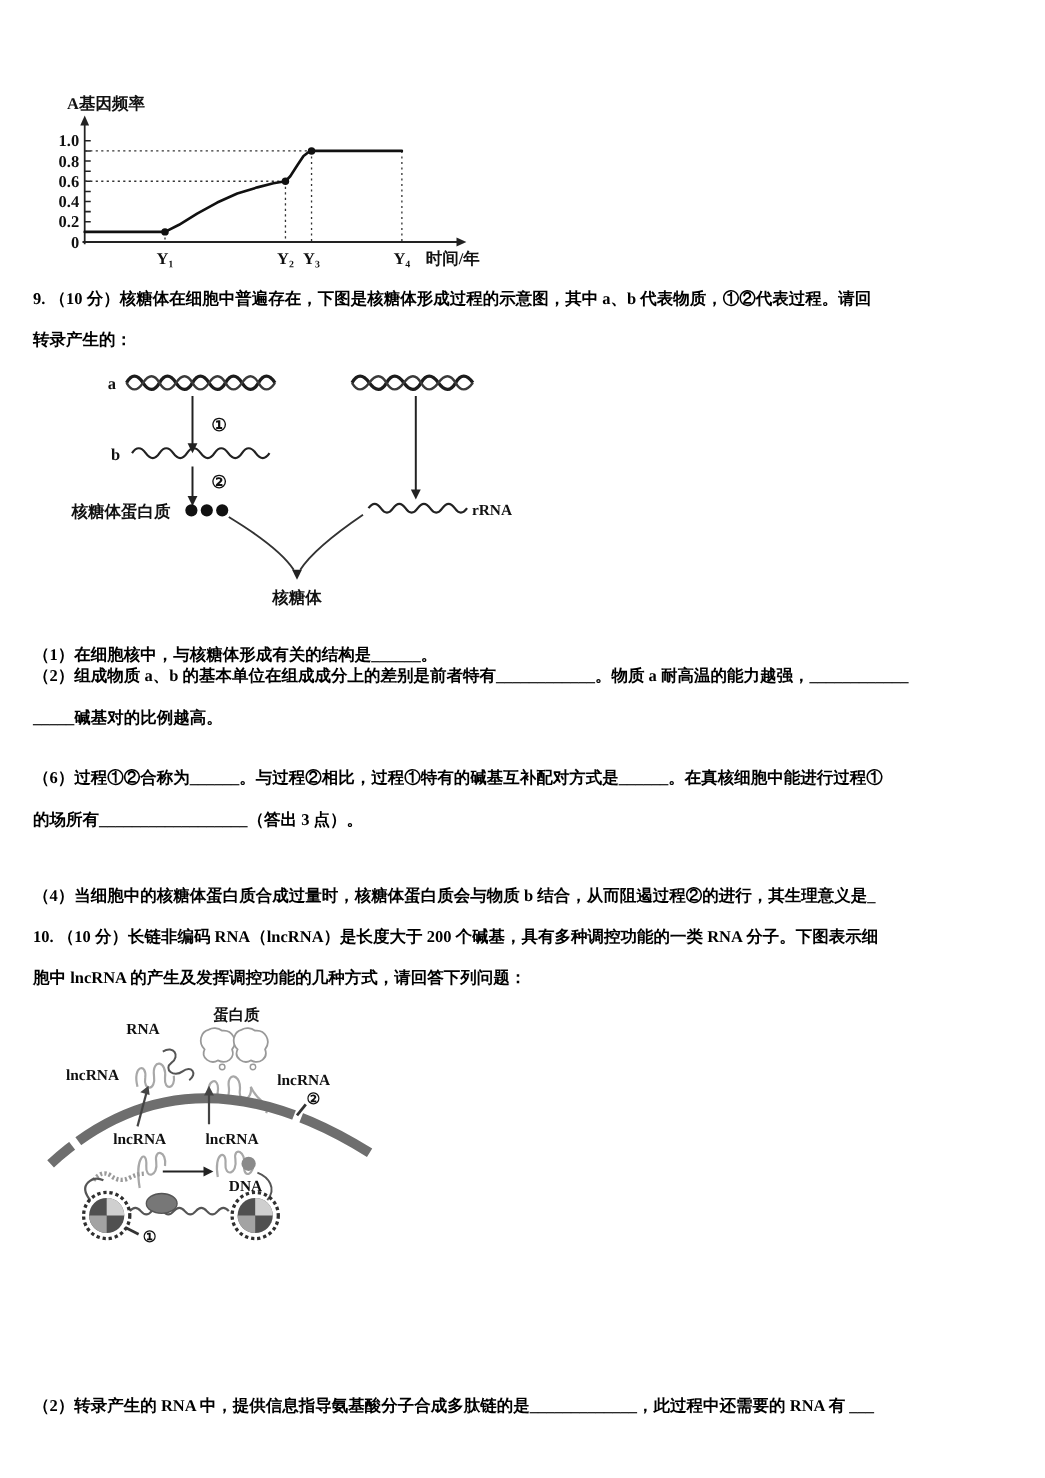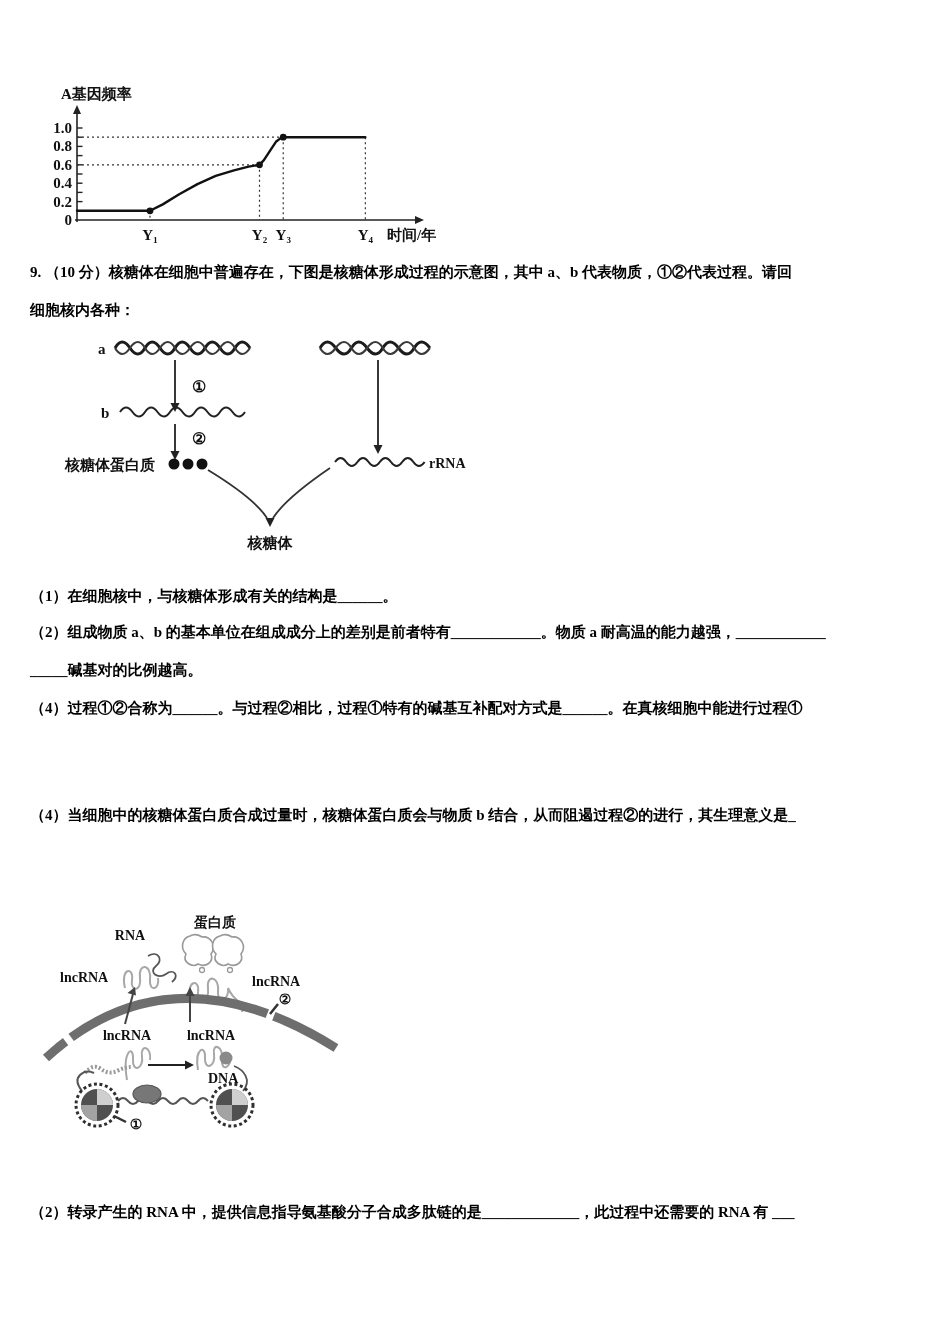--- a/index.html
+++ b/index.html
@@ -57,21 +57,21 @@
         <text x="224.5" y="154" text-anchor="middle" font-size="15">Y₂</text>
         <text x="248.22500000000002" y="154" text-anchor="middle" font-size="15">Y₃</text>
         <text x="330.35" y="154" text-anchor="middle" font-size="15">Y₄</text>
         <text x="26" y="13" font-size="15">A基因频率</text>
         <text x="352" y="154" font-size="15">时间/年</text>
       </svg>
   </div>
 
   <div class="tx" style="top:253px">
     <div class="ln">9. （10 分）核糖体在细胞中普遍存在，下图是核糖体形成过程的示意图，其中 a、b 代表物质，①②代表过程。请回</div>
-    <div class="ln">细胞核内各种：</div>
+    <div class="ln">转录产生的：</div>
   </div>
 
   <div class="diag" style="left:58px;top:328px">
     <svg width="420" height="235" viewBox="0 0 420 235">
 
       <text x="40" y="26" font-size="15">a</text>
       <path d="M57 20 q7 -12 15 0 t15 0 t15 0 t15 0 t15 0 t15 0 t15 0 t15 0 t15 0" fill="none" stroke="#1c1c1c" stroke-width="3"></path>
       <path d="M57 20 q7 12 15 0 t15 0 t15 0 t15 0 t15 0 t15 0 t15 0 t15 0 t15 0" fill="none" stroke="#3a3a3a" stroke-width="2.2"></path>
 
       <path d="M262 20 q7 -12 15.7 0 t15.7 0 t15.7 0 t15.7 0 t15.7 0 t15.7 0 t15.7 0" fill="none" stroke="#1c1c1c" stroke-width="3"></path>
@@ -101,31 +101,36 @@
       <path d="M150 142 Q196 170 209 190" fill="none" stroke="#333" stroke-width="1.8"></path>
       <path d="M272 140 Q228 170 215 190" fill="none" stroke="#333" stroke-width="1.8"></path>
       <path d="M212 199 l-4.5 -9 h9 z" fill="#222"></path>
       <text x="212" y="220" font-size="15" text-anchor="middle">核糖体</text>
     </svg>
   </div>
 
   <div class="tx" style="top:577px">
     <div class="ln">（1）在细胞核中，与核糖体形成有关的结构是______。</div>
   </div>
-  <div class="tx" style="top:613px">
+  <div class="tx" style="top:596px">
     <div class="ln">（2）组成物质 a、b 的基本单位在组成成分上的差别是前者特有____________。物质 a 耐高温的能力越强，____________</div>
     <div class="ln">_____碱基对的比例越高。</div>
   </div>
   <div class="tx" style="top:689px">
-    <div class="ln">（4）过程①②合称为______。与过程②相比，过程①特有的碱基互补配对方式是______。在真核细胞中能进行过程①</div>
+    <div class="ln">（6）过程①②合称为______。与过程②相比，过程①特有的碱基互补配对方式是______。在真核细胞中能进行过程①</div>
+    <div class="ln">的场所有__________________（答出 3 点）。</div>
   </div>
   <div class="tx" style="top:796px">
     <div class="ln">（4）当细胞中的核糖体蛋白质合成过量时，核糖体蛋白质会与物质 b 结合，从而阻遏过程②的进行，其生理意义是_</div>
   </div>
 
+  <div class="tx" style="top:833px">
+    <div class="ln">10. （10 分）长链非编码 RNA（lncRNA）是长度大于 200 个碱基，具有多种调控功能的一类 RNA 分子。下图表示细</div>
+    <div class="ln">胞中 lncRNA 的产生及发挥调控功能的几种方式，请回答下列问题：</div>
+  </div>
 
   <div class="diag" style="left:30px;top:908px">
     <svg width="330" height="245" viewBox="0 0 330 245">
 
       <text x="100" y="32" font-size="14" text-anchor="middle">RNA</text>
       <path d="M95 80 C90 60 104 58 102 72 C100 84 112 84 110 70 C108 54 122 56 120 72 C119 84 130 82 128 70" fill="none" stroke="#a8a8a8" stroke-width="2"></path>
       <path d="M118 48 c10 -6 16 4 8 10 c-8 6 2 14 10 8 c8 -6 14 2 6 8" fill="none" stroke="#555" stroke-width="1.8"></path>
       <text x="30" y="74" font-size="14">lncRNA</text>
 
       <text x="185" y="19" font-size="14" text-anchor="middle">蛋白质</text>
@@ -169,17 +174,17 @@
       <circle cx="202" cy="197" r="21" fill="none" stroke="#2f2f2f" stroke-width="3" stroke-dasharray="3 2.6"></circle>
       <circle cx="202" cy="197" r="16" fill="#505050"></circle>
       <path d="M202 197 L202 181 A16 16 0 0 1 218 197 Z" fill="#cfcfcf"></path>
       <path d="M202 197 L202 213 A16 16 0 0 1 186 197 Z" fill="#a3a3a3"></path>
 
       <line x1="84" y1="208" x2="96" y2="214" stroke="#333" stroke-width="2.5"></line>
       <text x="106" y="221" font-size="14" text-anchor="middle" fill="#777">①</text>
     </svg>
   </div>
 
-  <div class="tx" style="top:1193px">
+  <div class="tx" style="top:1260px">
     <div class="ln">（2）转录产生的 RNA 中，提供信息指导氨基酸分子合成多肽链的是_____________，此过程中还需要的 RNA 有 ___</div>
   </div>
 
 </div>
 
 </body></html>

